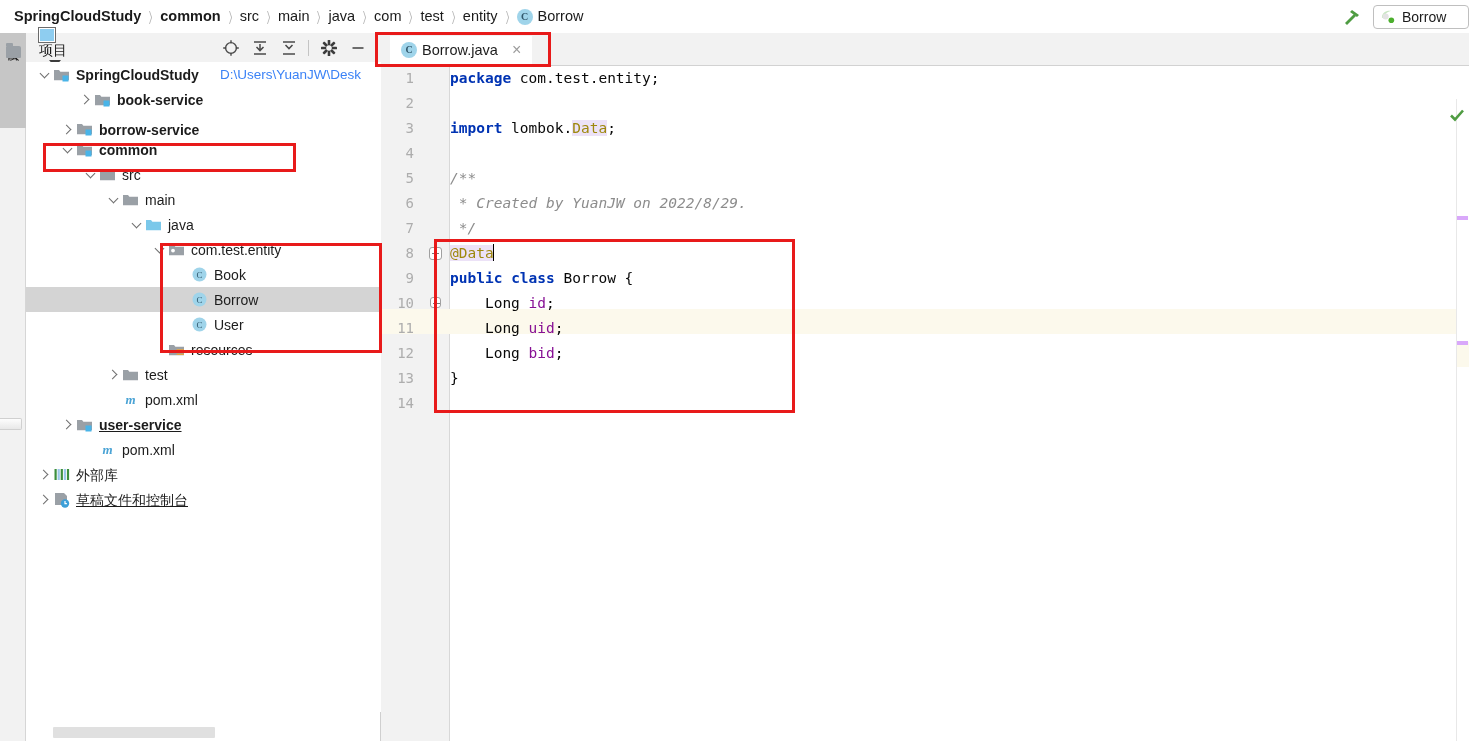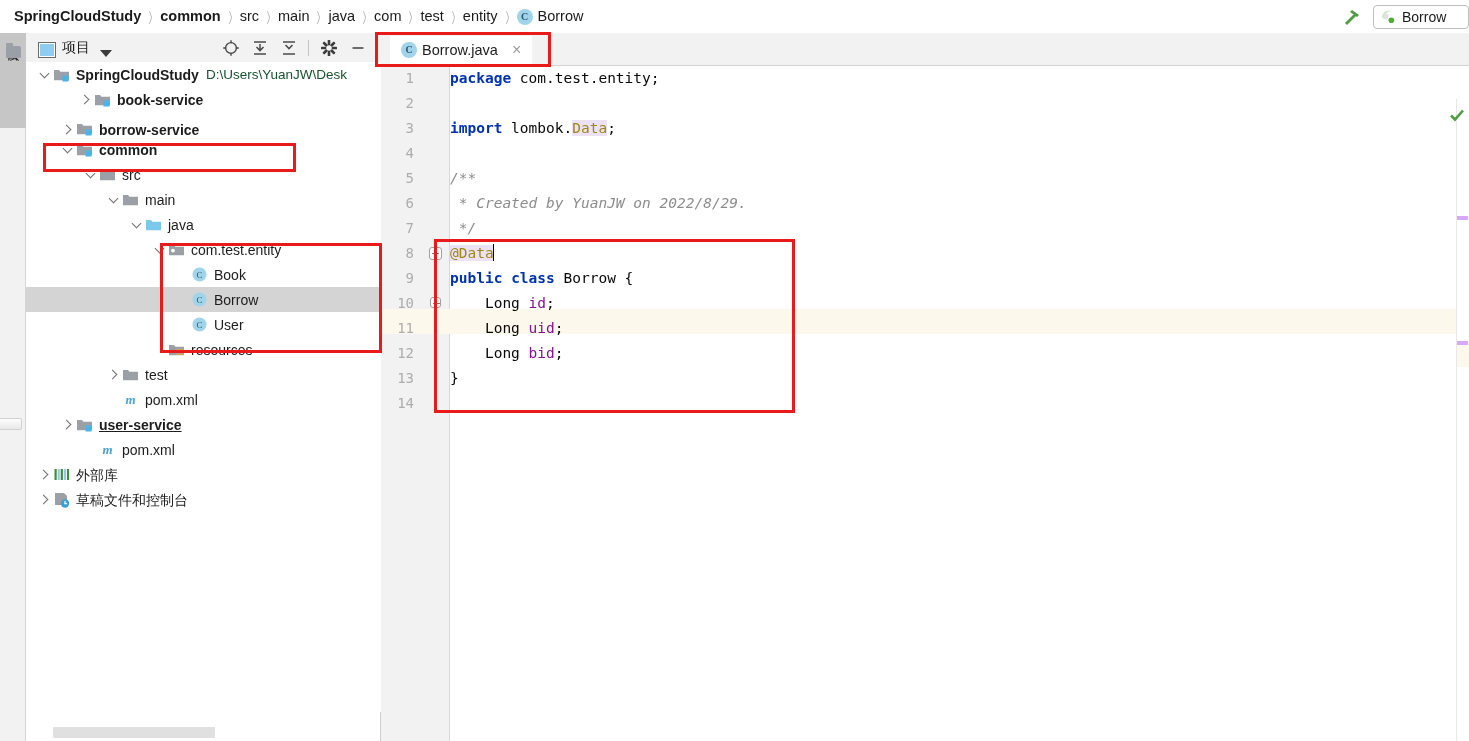--- a/index.html
+++ b/index.html
@@ -122,22 +122,23 @@
     background: #ffffff;
     border-right: 1px solid #cfcfcf;
   }
   .panel-toolbar {
     position: absolute; left: 0; top: 0;
     width: 355px; height: 29px;
     background: #f2f2f2;
     display: flex; align-items: center;
   }
   .pt-title {
-    display: flex; align-items: flex-end;
+    display: flex; align-items: flex-start;
     margin-left: 13px;
+    flex-direction: column;
   }
   .pt-sqicon {
     width: 16px; height: 14px;
     background: #8ecdf0;
     border: 1.5px solid #ffffff;
     outline: 1px solid #6b6b6b;
     margin-right: 7px;
   }
   .pt-title-text { font-size: 14px; color: #1c1c1c; }
   .caret-down {
@@ -182,21 +183,21 @@
   .arrow-r, .arrow-d {
     width: 7px; height: 7px;
     border-right: 1.6px solid #6e6e6e;
     border-bottom: 1.6px solid #6e6e6e;
   }
   .arrow-r { transform: rotate(-45deg); margin-left: -2px; }
   .arrow-d { transform: rotate(45deg); margin-top: -3px; }
   .ticon { width: 17px; height: 17px; flex: none; margin-right: 6px; }
   .tlabel { line-height: 1; }
   .tlabel.bold { font-weight: bold; }
-  .tpath { color: #14532d; font-size: 13.5px; margin-left: 7px; }
+  .tpath { color: #3b82f6; font-size: 13.5px; margin-left: 21px; }
 
   .hscroll-track {
     position: absolute; left: 0; bottom: 0;
     width: 354px; height: 18px;
     background: #ffffff;
   }
   .hscroll-thumb {
     position: absolute; left: 27px; bottom: 3px;
     width: 162px; height: 11px;
     background: #e0e0e0;
@@ -608,21 +609,21 @@
           </span>
           <svg viewBox="0 0 17 17" class="ticon">
             <rect x="1.5" y="3" width="2.2" height="11" fill="#3d8f3d"></rect>
             <rect x="4.6" y="3" width="2.2" height="11" fill="#9bc8e8"></rect>
             <rect x="7.7" y="3" width="2.2" height="11" fill="#3d8f3d"></rect>
             <rect x="10.8" y="3" width="2.2" height="11" fill="#9bc8e8"></rect>
             <rect x="13.9" y="3" width="2.2" height="11" fill="#3d8f3d"></rect>
           </svg>
           <span class="tlabel">外部库</span>
         </div>
-        <div class="tnode" style="padding-left: 10px;">
+        <div class="tnode" style="padding-left: 10px; text-decoration: underline;">
           <span class="tw">
             <span class="arrow-r"></span>
           </span>
           <svg viewBox="0 0 17 17" class="ticon">
             <path d="M2 2 h9 l3 3 v9 H2 Z" fill="#9aa0a6"></path>
             <circle cx="12" cy="12.5" r="4.2" fill="#3d9fd8"></circle>
             <path d="M12 10 v2.6 h1.9" stroke="#ffffff" stroke-width="1.2" fill="none"></path>
           </svg>
           <span class="tlabel">草稿文件和控制台</span>
         </div>

